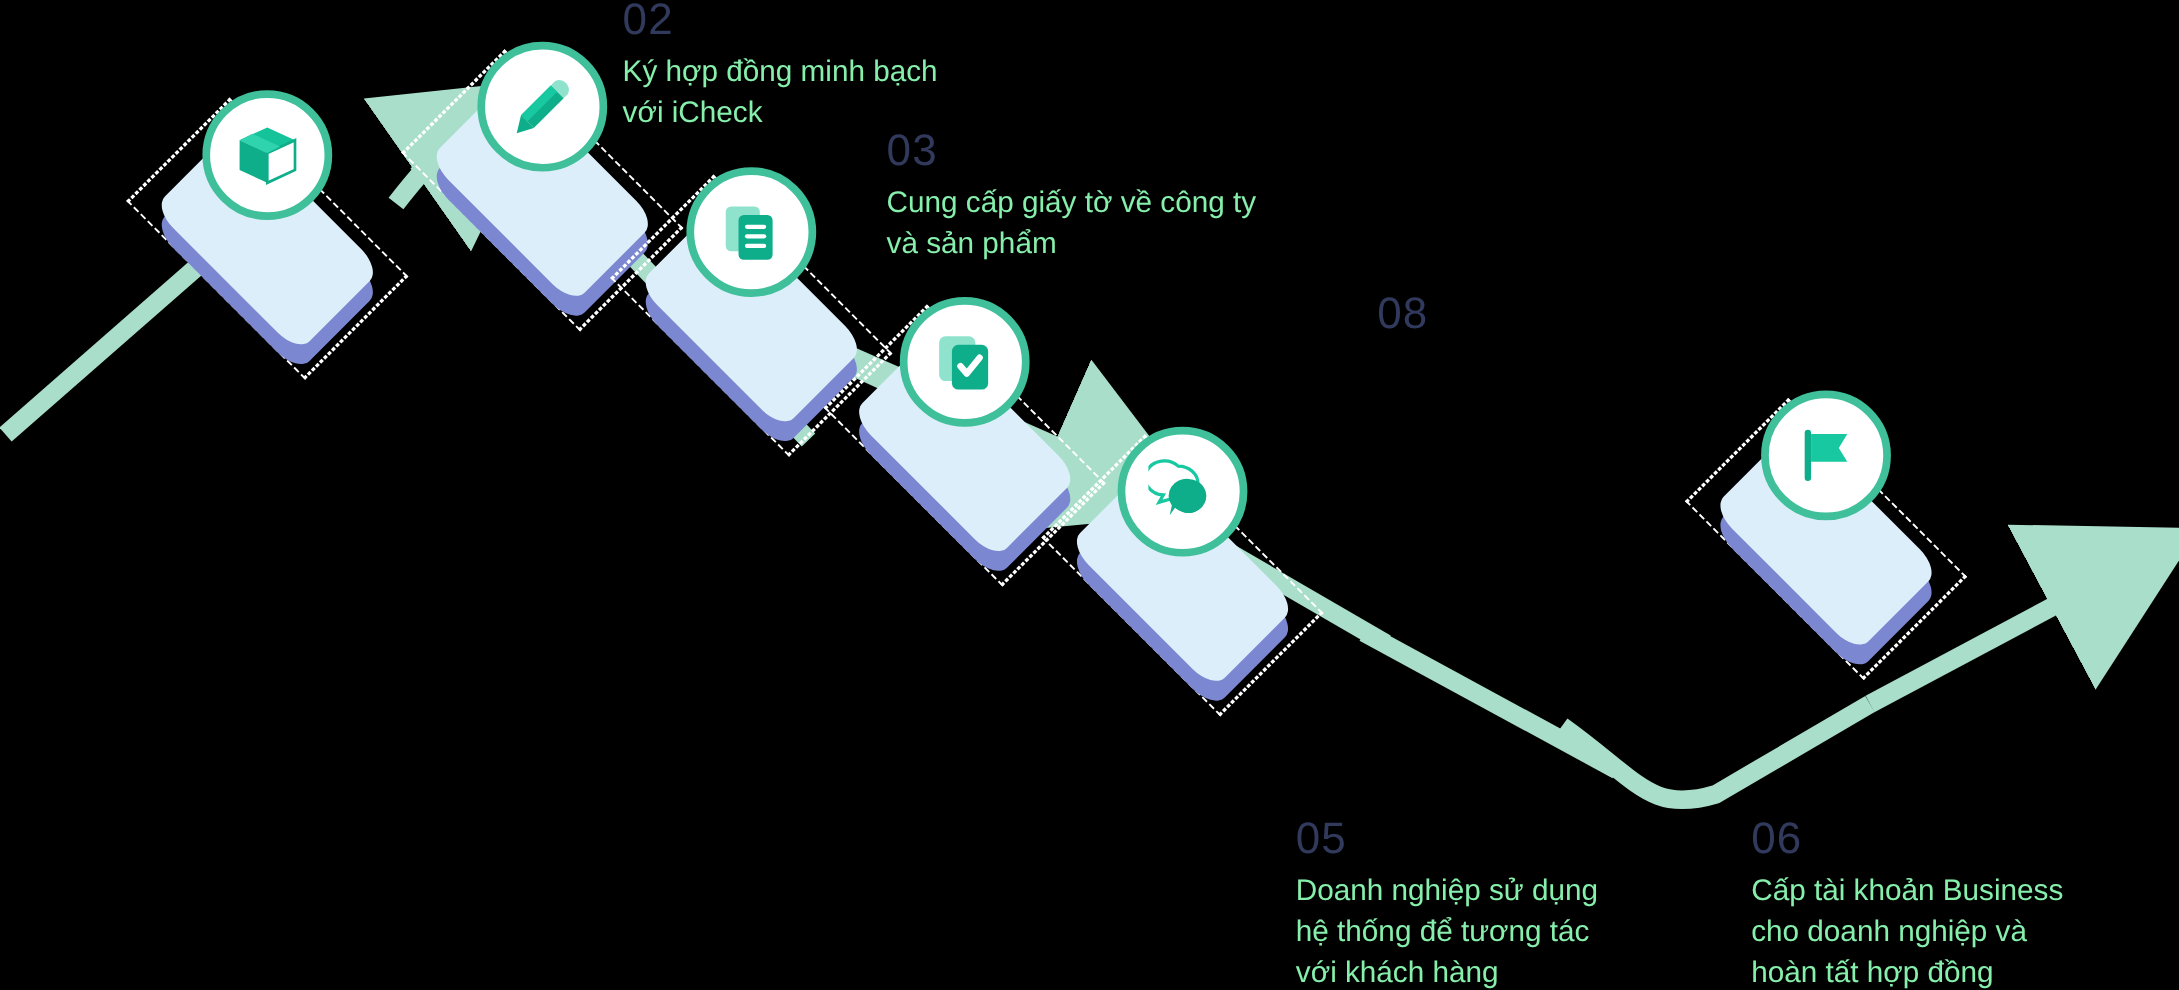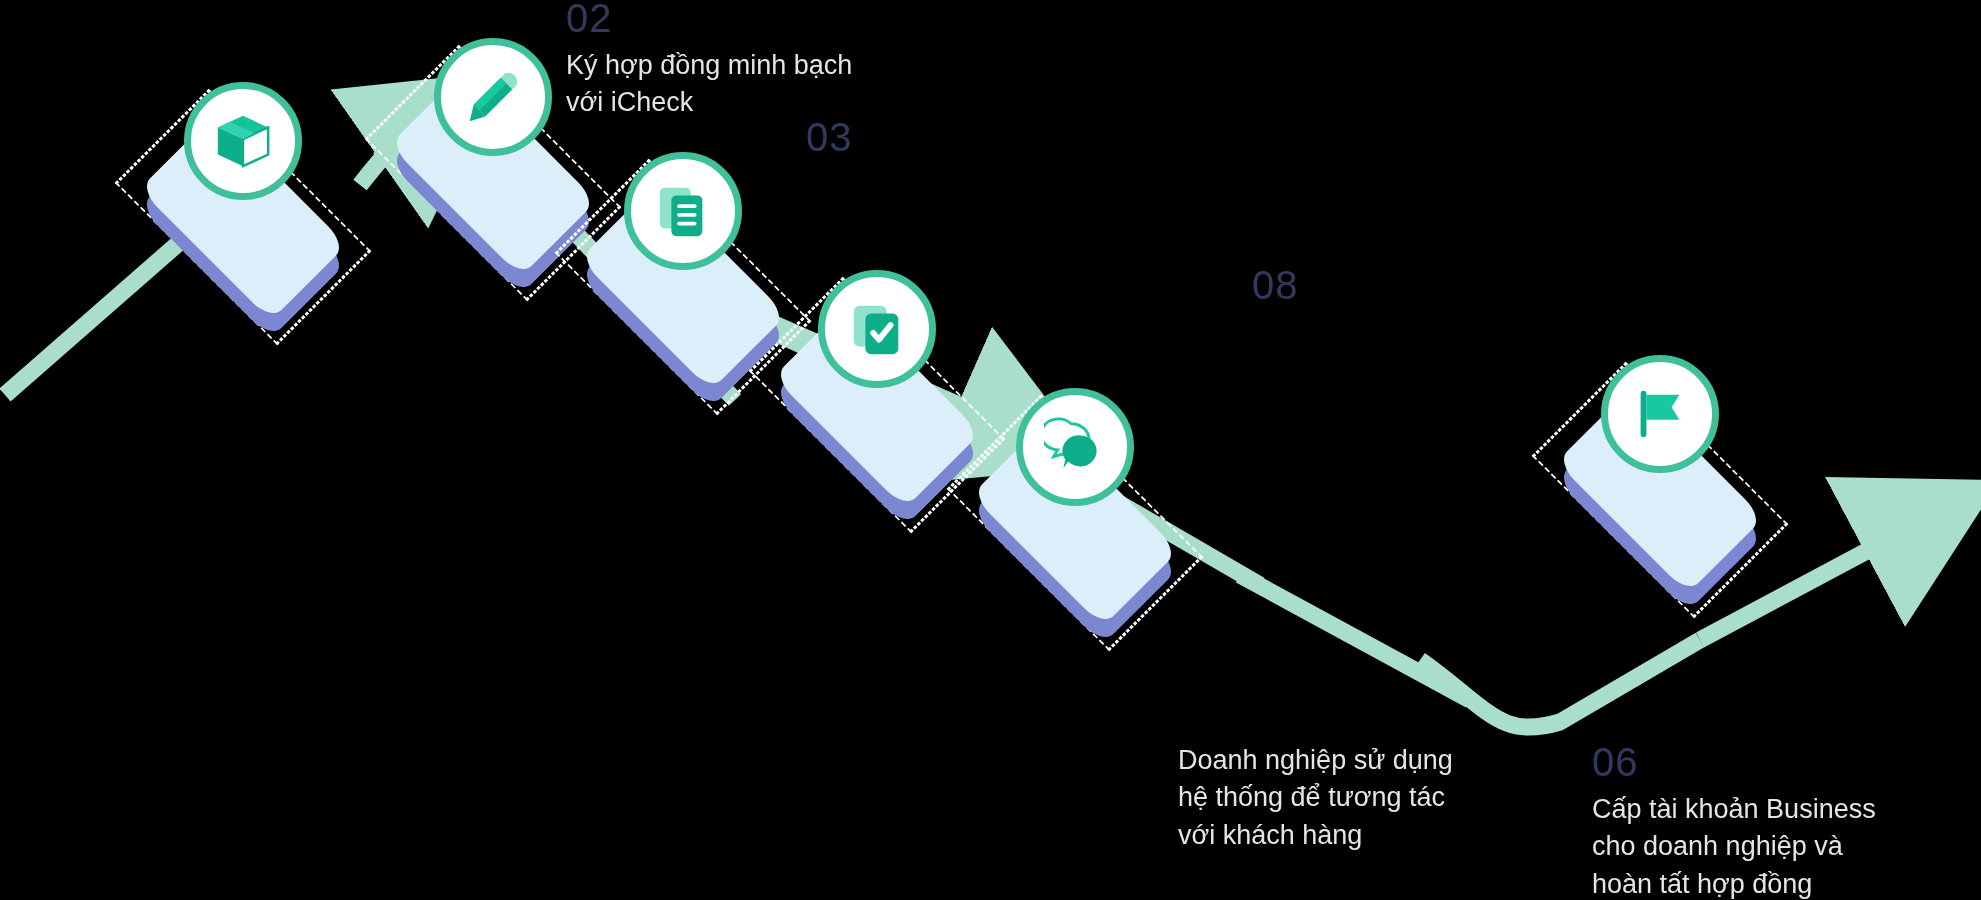--- a/index.html
+++ b/index.html
@@ -21,21 +21,21 @@
     background:#ddeefb;border-radius:26px;}
   
   .badge{position:absolute;width:118px;height:118px;border-radius:50%;
     background:#ffffff;border:7px solid #3fbf9a;box-sizing:border-box;
     display:flex;align-items:center;justify-content:center;}
   .badge svg{width:62px;height:62px;display:block;}
   
   .txt{position:absolute;color:#4d5a7d;}
   .num{font-size:40px;color:#313a5c;letter-spacing:1px;line-height:1.0;
        margin-bottom:9px;font-weight:400;}
-  .desc{font-size:27px;line-height:1.38;color:#e5e5e5;white-space:pre-line;}
+  .desc{font-size:27px;line-height:1.38;color:#86efac;white-space:pre-line;}
 </style>
 </head>
 <body>
 
 <div id="stage">
 
   <svg id="flowsvg" viewBox="0 0 1981 900">
     <defs>
       <marker id="arw" markerWidth="10" markerHeight="10" refX="4" refY="5" orient="auto" markerUnits="strokeWidth">
         <path d="M0,0 L9,5 L0,10 z" fill="#a9dfca"></path>
@@ -107,20 +107,22 @@
         <rect x="8" y="8" width="32" height="42" rx="5" fill="#8fe3cd"></rect>
         <rect x="20" y="16" width="32" height="42" rx="5" fill="#0fae8a"></rect>
         <rect x="26" y="25" width="20" height="4" rx="2" fill="#ffffff"></rect>
         <rect x="26" y="34" width="20" height="4" rx="2" fill="#ffffff"></rect>
         <rect x="26" y="43" width="20" height="4" rx="2" fill="#ffffff"></rect>
       </svg>
     </div>
   </div>
   <div class="txt" style="left:786px;top:117px;width:440px;margin-left:20px;">
     <div class="num">03</div>
+    <div class="desc">Cung cấp giấy tờ về công ty
+và sản phẩm</div>
   </div>
 
   <div class="step" style="left:762px;top:290px;">
     <div class="tile">
       <div class="dash"></div>
       <div class="bot"></div>
       <div class="top"></div>
     </div>
     <div class="badge" style="left:56px;top:-20px;">
       <svg viewBox="0 0 64 64">
@@ -142,20 +144,21 @@
     </div>
     <div class="badge" style="left:56px;top:-20px;">
       <svg viewBox="0 0 64 64">
         <path d="M28 8 a18 16 0 1 0 -14 27 l-4 7 10 -3 a18 16 0 0 0 8 2 a18 16 0 1 0 0 -33 z" fill="#ffffff" stroke="#17c8a0" stroke-width="3"></path>
         <path d="M38 20 a17 16 0 1 1 -13 27 l-5 7 2 -9 a17 16 0 0 1 16 -25 z" fill="#0fae8a"></path>
         <circle cx="38" cy="37" r="15" fill="#0fae8a"></circle>
       </svg>
     </div>
   </div>
   <div class="txt" style="left:1178px;top:742px;width:440px;">
+    <div class="num">05</div>
     <div class="desc">Doanh nghiệp sử dụng
 hệ thống để tương tác
 với khách hàng</div>
   </div>
 
   <div class="step" style="left:1545px;top:375px;">
     <div class="tile">
       <div class="dash"></div>
       <div class="bot"></div>
       <div class="top"></div>

